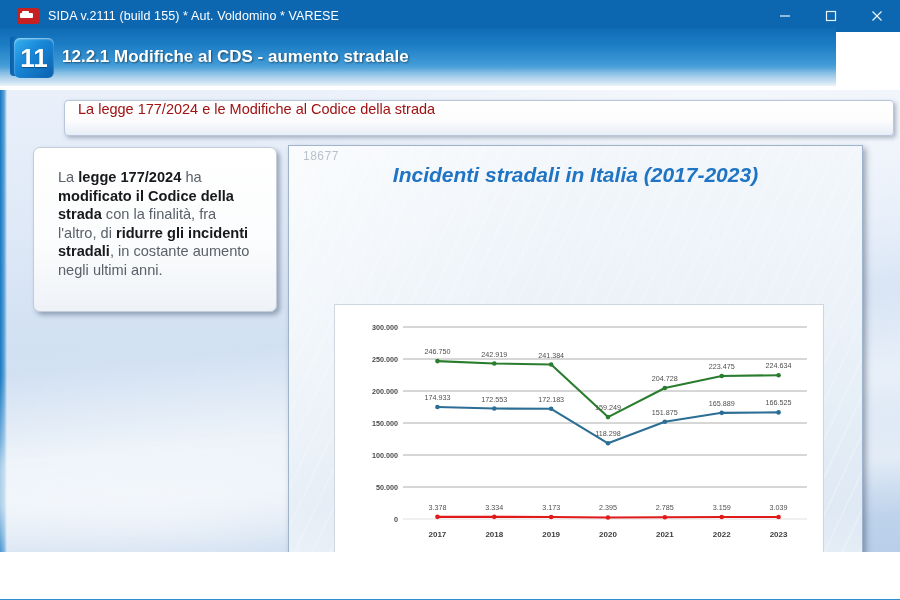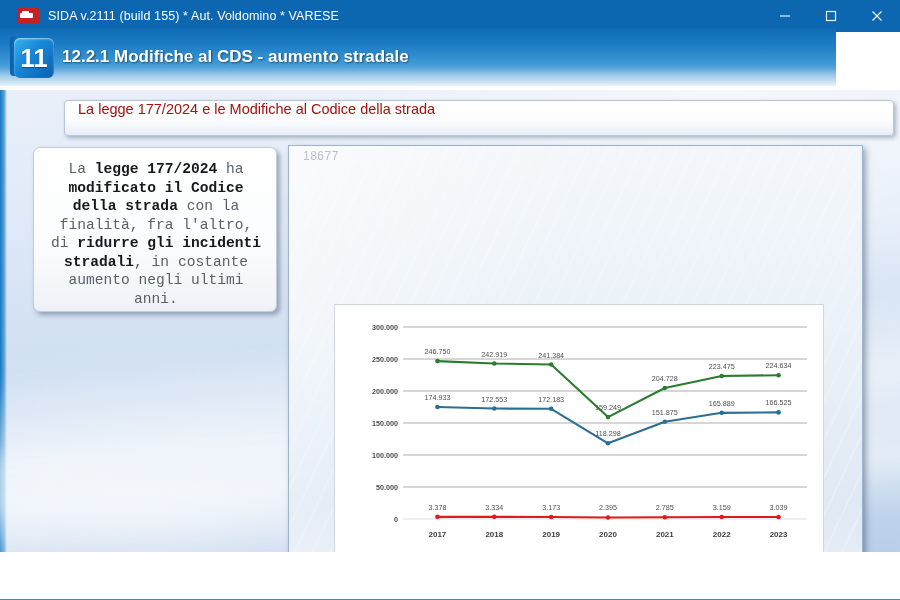--- a/index.html
+++ b/index.html
@@ -106,23 +106,22 @@
 
   
   .textcard{
     position:absolute;left:33px;top:57px;width:244px;height:165px;
     background:linear-gradient(to bottom,#ffffff 0%,#fbfcfd 60%,#eef2f7 100%);
     border:1px solid #c3ccd8;border-radius:7px;
     box-shadow:3px 3px 5px rgba(40,60,90,.4);
     padding:12px 14px 0 16px;box-sizing:border-box;
   }
   .textcard p{
-    margin:0;color:#5b6168;font-size:14.6px;line-height:1.27;
-    font-family:Liberation Mono, monospace;
-    text-align:center;
+    margin:8px;color:#5b6168;font-size:14.6px;line-height:1.27;
+    font-family:Liberation Sans, sans-serif;
   }
   .textcard b{color:#17191c;font-weight:bold;}
 
   
   .panel{
     position:absolute;left:288px;top:55px;width:573px;height:484px;
     background:
       linear-gradient(115deg,rgba(255,255,255,.55) 0%,rgba(255,255,255,0) 40%),
       linear-gradient(to bottom,#f3f7fb 0%,#eaf1f8 40%,#dfe9f4 75%,#eef3f9 100%);
     border:1px solid #9fb3ca;
@@ -235,20 +234,21 @@
       <div class="subtitle-text">La legge 177/2024 e le Modifiche al Codice della strada</div>
     </div>
 
     <div class="textcard">
       <p id="info-text"><span>La </span><b>legge 177/2024</b><span> ha </span><b>modificato il Codice della strada</b><span> con la finalità, fra l'altro, di </span><b>ridurre gli incidenti stradali</b><span>, in costante aumento negli ultimi anni.</span></p>
     </div>
 
     <div class="panel">
       <div class="panel-stripes"></div>
       <div class="watermark">18677</div>
+      <div class="chart-title">Incidenti stradali in Italia (2017-2023)</div>
 
       <div class="chartbox">
         <svg class="plot" id="plot" viewBox="0 0 490 270">
             <line x1="68" y1="214" x2="472" y2="214" stroke="#d8d8d8" stroke-width="0.8"></line>
             <text x="63" y="217.4" text-anchor="end" fill="#4a4a4a" font-size="7.2" font-weight="bold" font-family="&quot;Liberation Sans&quot;, sans-serif">0</text>
             <line x1="68" y1="182" x2="472" y2="182" stroke="#9a9a9a" stroke-width="0.8"></line>
             <text x="63" y="185.4" text-anchor="end" fill="#4a4a4a" font-size="7.2" font-weight="bold" font-family="&quot;Liberation Sans&quot;, sans-serif">50.000</text>
             <line x1="68" y1="150" x2="472" y2="150" stroke="#9a9a9a" stroke-width="0.8"></line>
             <text x="63" y="153.4" text-anchor="end" fill="#4a4a4a" font-size="7.2" font-weight="bold" font-family="&quot;Liberation Sans&quot;, sans-serif">100.000</text>
             <line x1="68" y1="118" x2="472" y2="118" stroke="#9a9a9a" stroke-width="0.8"></line>

